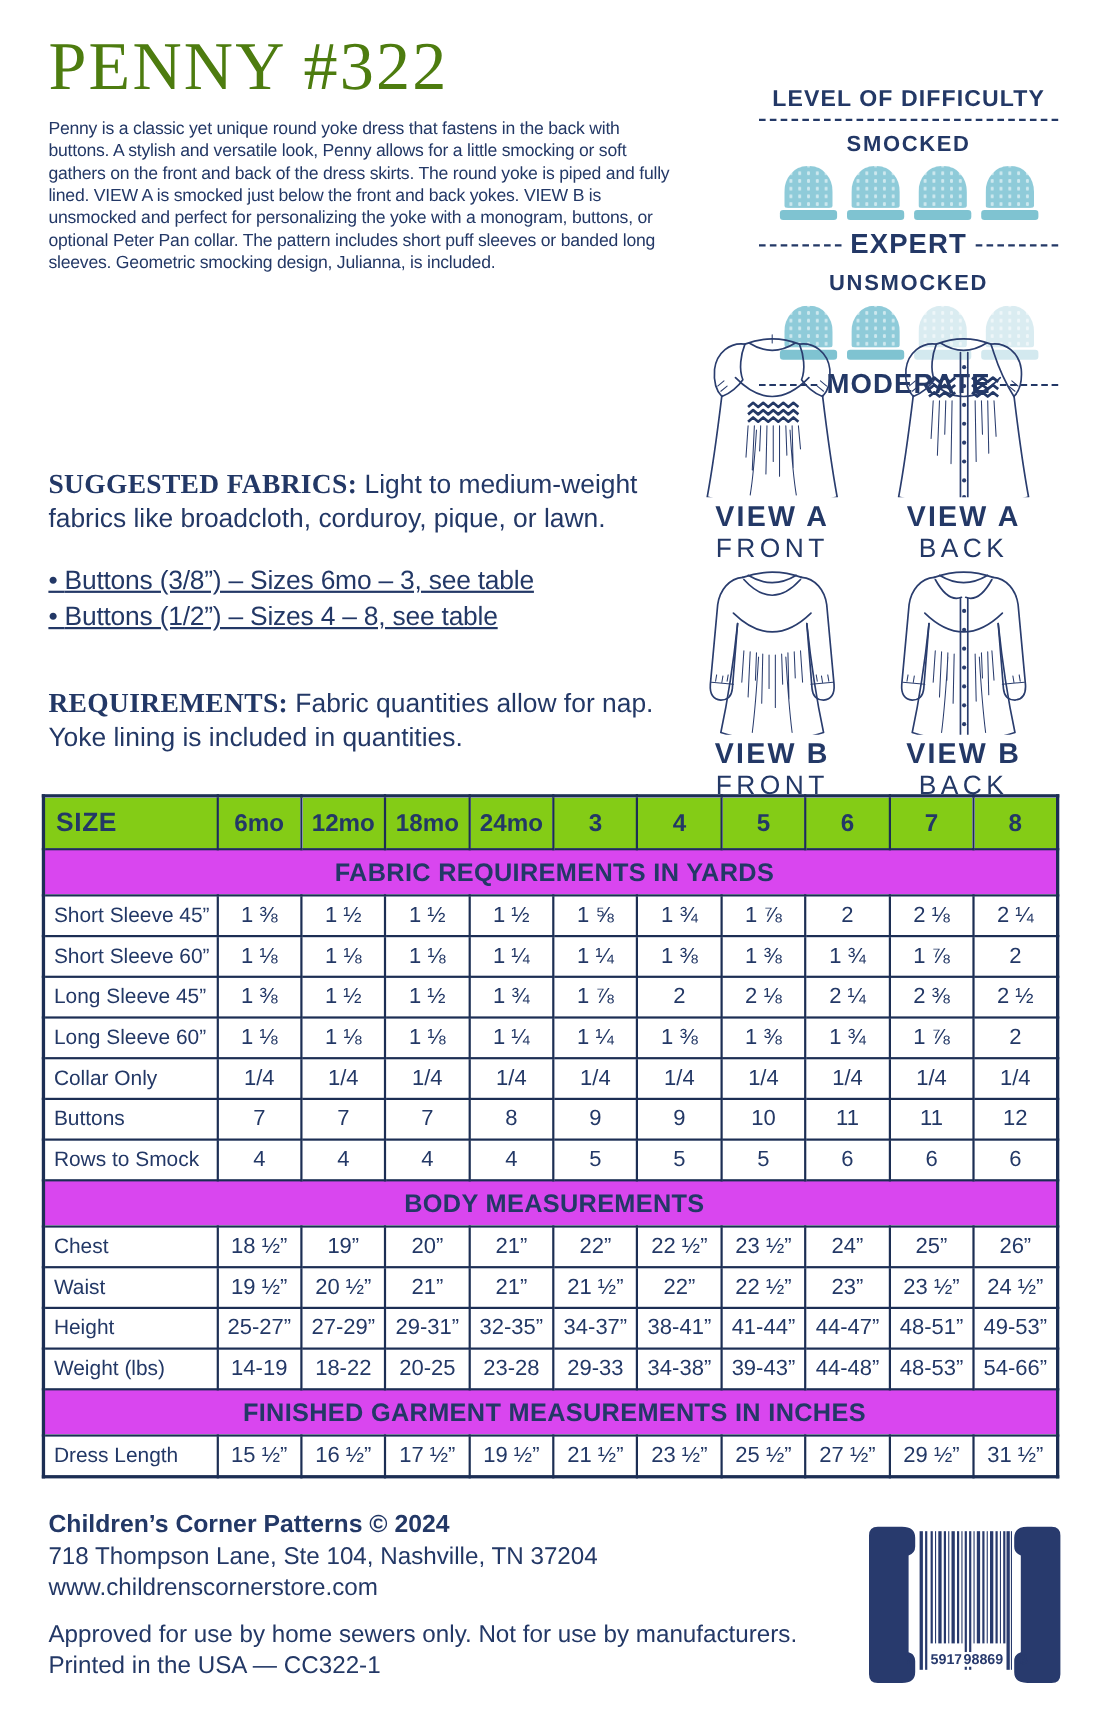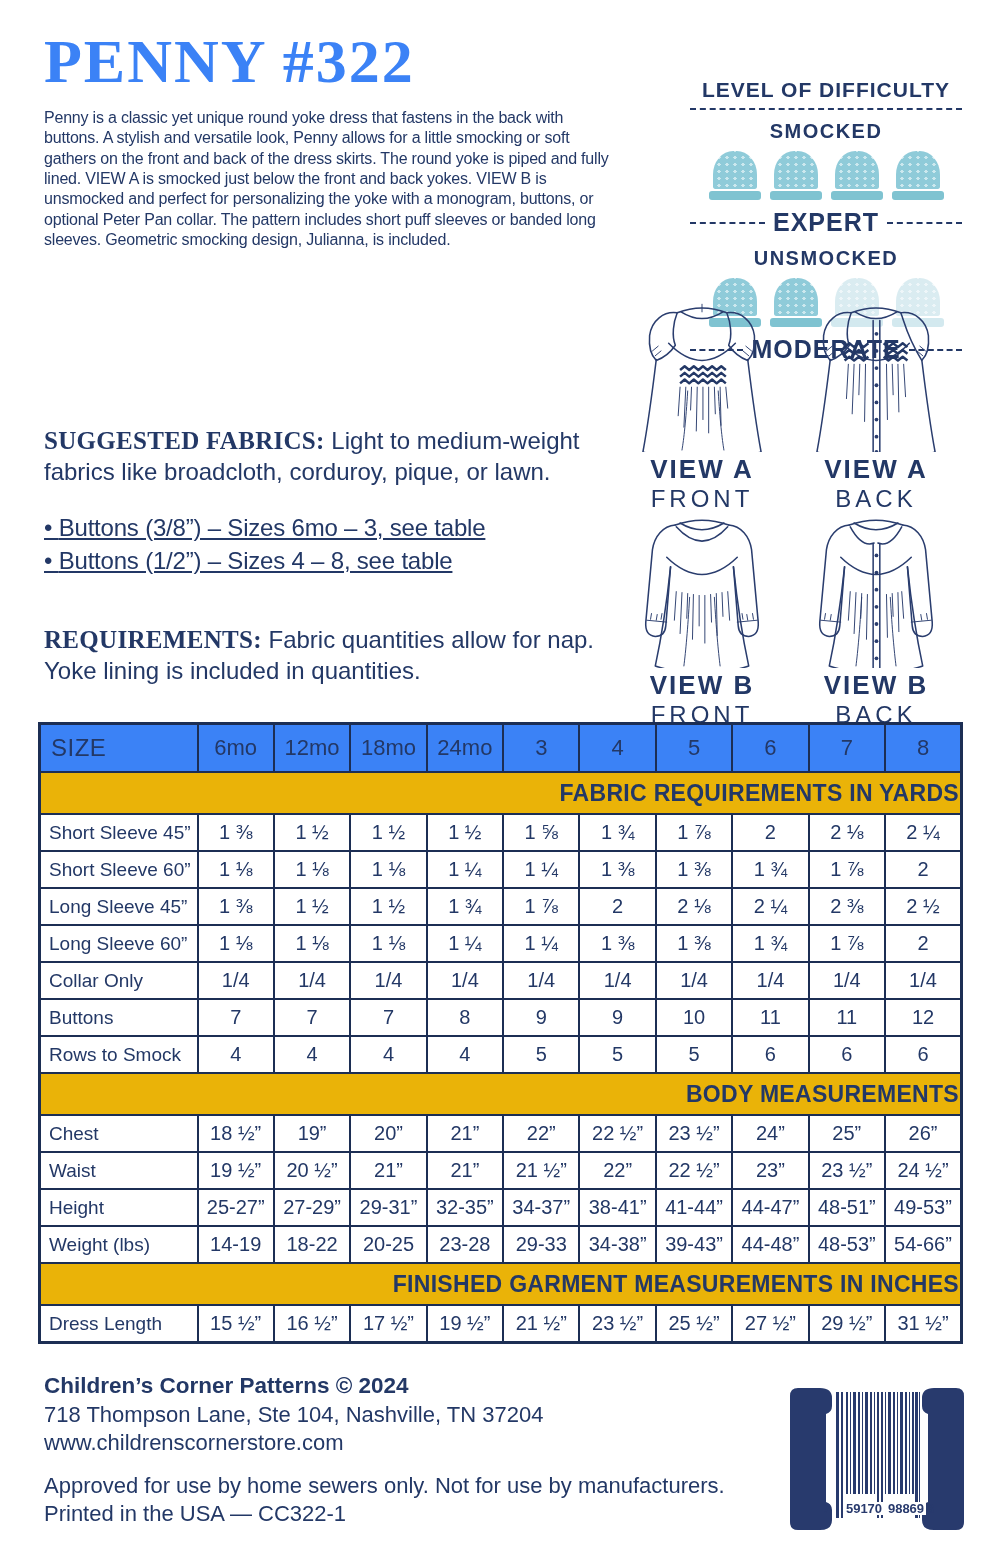--- a/index.html
+++ b/index.html
@@ -3,22 +3,22 @@
 <meta charset="utf-8">
 <style>
   html,body{margin:0;padding:0;}
   body{
     width:1000px;height:1556px;position:relative;background:#ffffff;
     font-family:"Liberation Sans",sans-serif;color:#233866;overflow:hidden;
   }
   
   .title{
     position:absolute;left:44px;top:26px;
-    font-family:"Liberation Serif",serif;font-weight:700;
-    font-size:62px;letter-spacing:2px;color:#3b82f6;
+    font-family:"Liberation Serif",serif;font-weight:400;
+    font-size:62px;letter-spacing:2px;color:#4d7c0f;
   }
   .desc{
     position:absolute;left:44px;top:108px;width:572px;
     font-size:16px;line-height:1.27;letter-spacing:-0.2px;
   }
   
   .difficulty{position:absolute;left:690px;top:40px;width:272px;text-align:center;margin-top:38px;}
   .diff-heading{
     font-size:21px;font-weight:700;letter-spacing:1px;
     padding-bottom:6px;border-bottom:2px dashed #233866;margin-bottom:10px;
@@ -58,40 +58,40 @@
   .bullets{margin:4px 0 0;padding:0;list-style:none;text-decoration:underline;}
   .bullets li{font-size:24px;line-height:1.37;letter-spacing:-0.2px;}
   .bullets li::before{content:"•  ";}
   
   table.spec{
     position:absolute;left:38px;top:722px;width:925px;
     border-collapse:collapse;table-layout:fixed;
     border:3px solid #1C2E54;
   }
   table.spec th,table.spec td{border:2px solid #1C2E54;overflow:hidden;white-space:nowrap;}
-  tr.hdr th{height:44px;background:#3b82f6;font-size:22px;font-weight:400;text-align:center;}
+  tr.hdr th{height:44px;background:#84cc16;font-size:22px;font-weight:700;text-align:center;}
   tr.hdr th.hdr-size{font-size:24px;text-align:left;padding-left:10px;letter-spacing:0.5px;}
-  tr.band td{height:38px;background:#eab308;font-size:23px;font-weight:700;
-    text-align:right;padding-left:8px;letter-spacing:0.3px;}
+  tr.band td{height:38px;background:#d946ef;font-size:23px;font-weight:700;
+    text-align:center;padding-left:8px;letter-spacing:0.3px;}
   tr.data td{height:33px;font-size:20px;text-align:center;background:#fff;}
   tr.data td.lbl-col{text-align:left;padding-left:8px;font-size:19px;}
   
   .footer{position:absolute;left:44px;top:1372px;width:700px;font-size:22px;line-height:1.28;}
   .company{font-weight:700;font-size:22.5px;}
   .approved{margin-top:15px;}
   
   .barcode{position:absolute;left:786px;top:1384px;width:182px;height:150px;}
   .barcode svg{position:absolute;left:0;top:0;}
   .bc-digit{
     position:absolute;font-size:13px;font-weight:700;color:#283A6D;
     background:#fff;line-height:13px;padding:0 1px;
   }
   #bc-d0{left:36px;top:118px;background:transparent;}
   #bc-d1{left:58px;top:118px;width:38px;text-align:center;}
-  #bc-d2{left:100px;top:118px;width:38px;text-align:center;}
+  #bc-d2{left:88px;top:118px;width:38px;text-align:center;}
   #bc-d3{left:140px;top:118px;background:transparent;}
 </style>
 </head>
 <body>
 
 <div class="title">PENNY #322</div>
 <div class="desc">Penny is a classic yet unique round yoke dress that fastens in the back with buttons. A stylish and versatile look, Penny allows for a little smocking or soft gathers on the front and back of the dress skirts. The round yoke is piped and fully lined. VIEW A is smocked just below the front and back yokes. VIEW B is unsmocked and perfect for personalizing the yoke with a monogram, buttons, or optional Peter Pan collar. The pattern includes short puff sleeves or banded long sleeves. Geometric smocking design, Julianna, is included.</div>
 
 <div class="difficulty">
   <div class="diff-heading">LEVEL OF DIFFICULTY</div>

